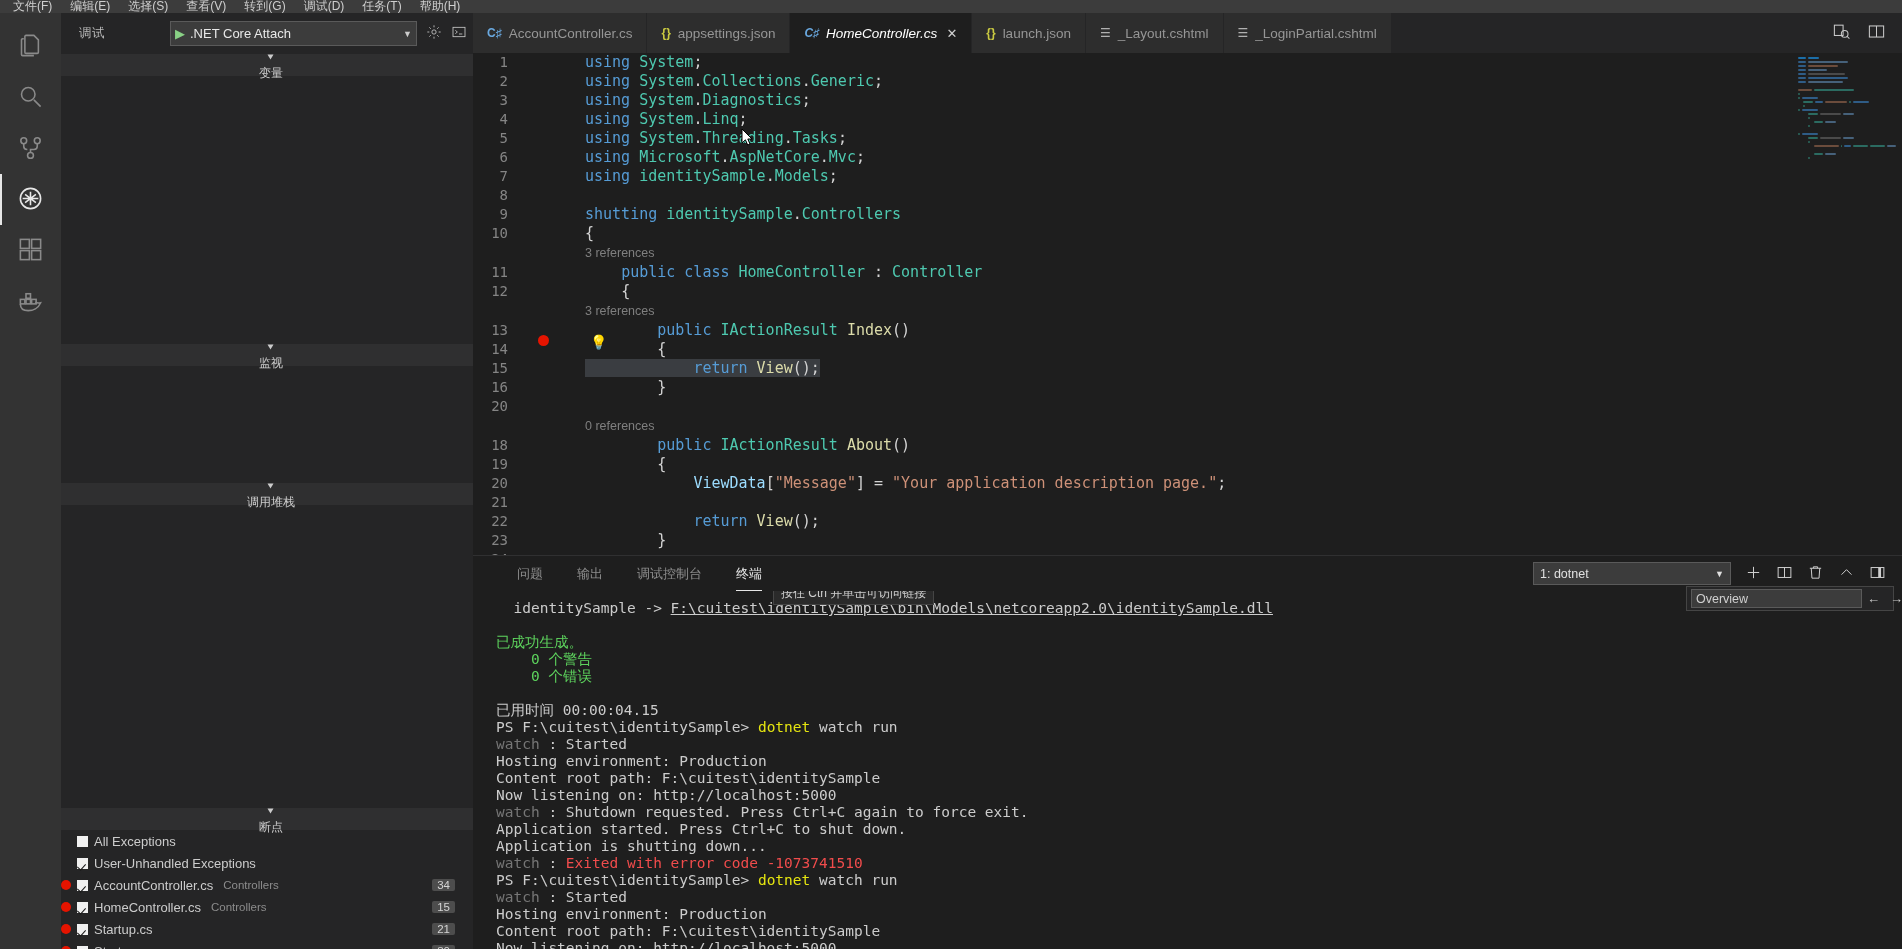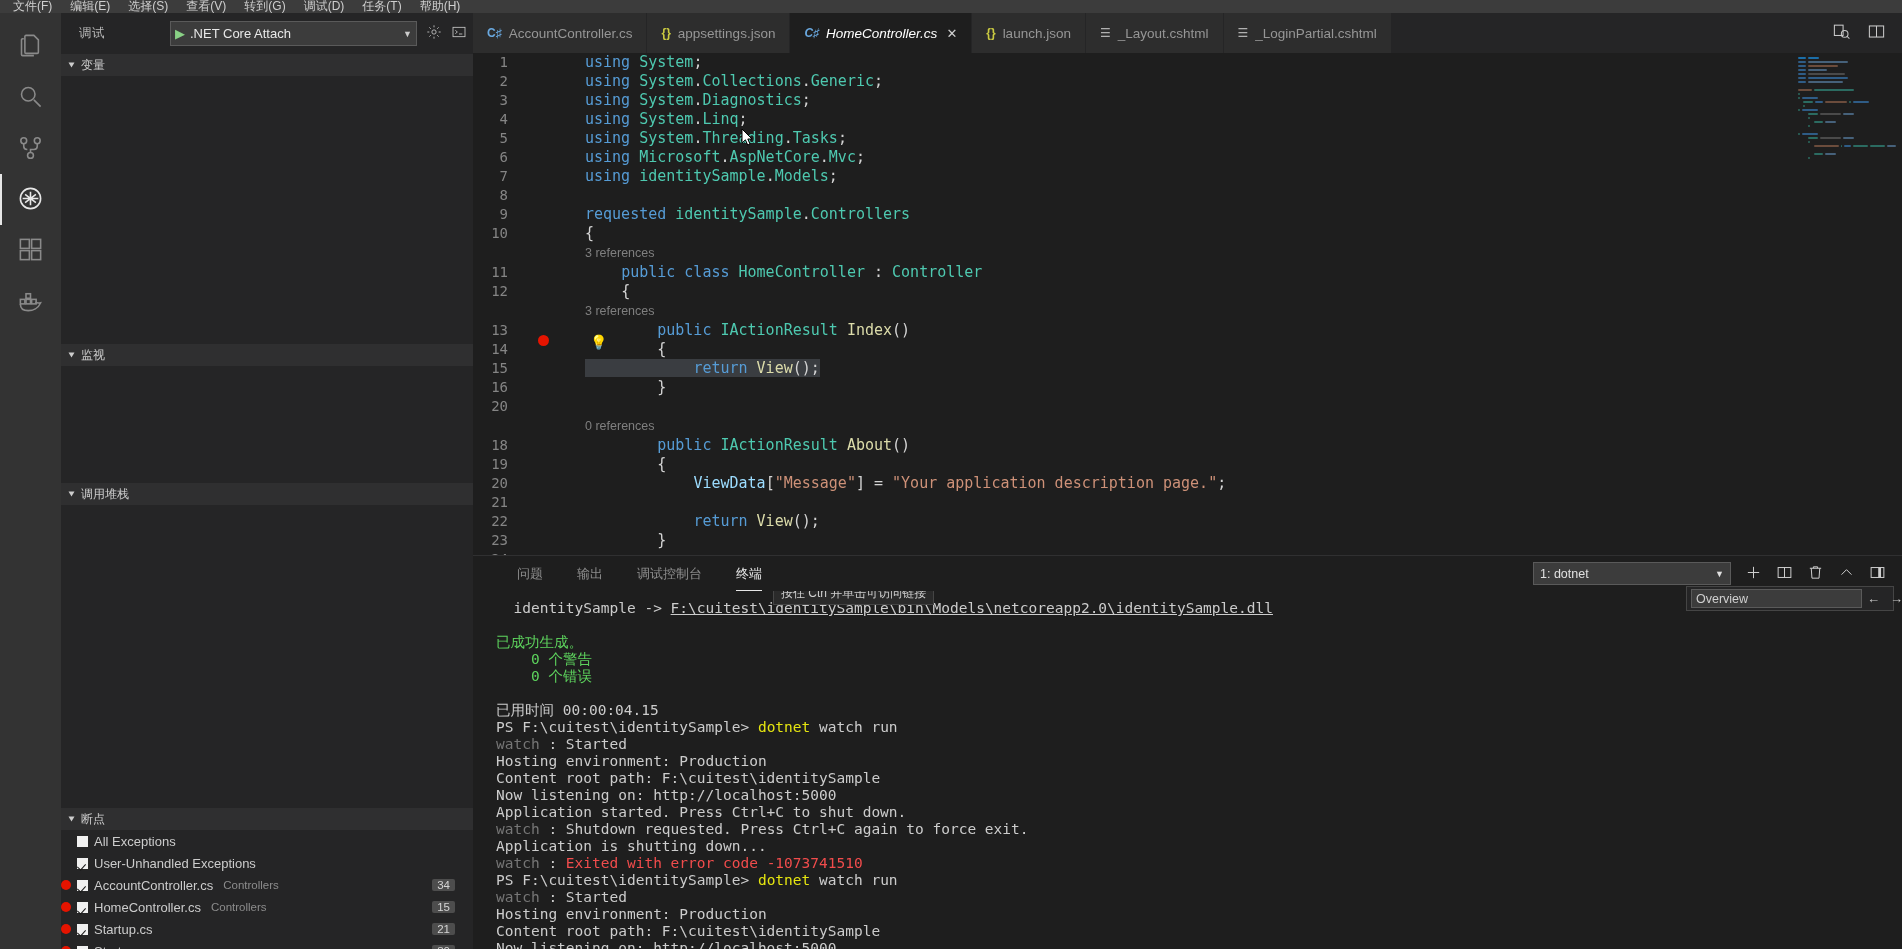--- a/index.html
+++ b/index.html
@@ -43,21 +43,21 @@
     flex:1; height:25px; background:#3c3c3c; border:1px solid #5a5a5a;
     display:flex; align-items:center; padding:0 4px; gap:5px; margin-left:56px;
   }
   #play-icon { color:#89d185; font-size:13px; line-height:1; }
   #launch-name { flex:1; font-size:13px; color:#e8e8e8; white-space:nowrap; }
   #launch-caret { color:#cccccc; font-size:9px; }
   .sb-tool svg { width:16px; height:16px; stroke:#c5c5c5; fill:none; stroke-width:1.3; }
 
   .section-head {
     height:22px; background:#2f2f30; display:flex; align-items:center;
-    padding-left:8px; gap:5px; font-size:12px; color:#cccccc; cursor:pointer;
+    padding-left:8px; gap:5px; font-size:12px; color:#cccccc; cursor:pointer;flex-direction:column;
   }
   .tw { width:0;height:0;border-left:5px solid #cccccc;border-top:3.5px solid transparent;
         border-bottom:3.5px solid transparent; transform:rotate(90deg); margin-right:2px; }
 
   #sec-vars { position:absolute; top:41px; left:0; right:0; }
   #body-vars { height:266px; }
   #sec-watch { position:absolute; top:331px; left:0; right:0; }
   #body-watch { height:117px; }
   #sec-stack { position:absolute; top:470px; left:0; right:0; }
   #body-stack { height:213px; }
@@ -427,21 +427,21 @@
       
       
     </span>
     <span class="codetxt"></span></div>
       <div class="cl">
     <span class="gutter">9</span>
     <span class="glyph">
       
       
     </span>
-    <span class="codetxt"><span class="k">requested</span><span class="pl"> </span><span class="ns">identitySample</span><span class="pl">.</span><span class="ns">Controllers</span></span></div>
+    <span class="codetxt"><span class="k">shutting</span><span class="pl"> </span><span class="ns">identitySample</span><span class="pl">.</span><span class="ns">Controllers</span></span></div>
       <div class="cl">
     <span class="gutter">10</span>
     <span class="glyph">
       
       
     </span>
     <span class="codetxt"><span class="pl">{</span></span></div>
       <div class="cl ref">
       <span class="gutter"></span><span class="glyph"></span>
       <span class="codetxt"><span class="refs">3 references</span></span></div>
@@ -710,22 +710,22 @@
         <div class="tl"><span class="t-green">已成功生成。</span></div>
         <div class="tl"><span class="t-green">    0 个警告</span></div>
         <div class="tl"><span class="t-green">    0 个错误</span></div>
         <div class="tl"><span class=""></span></div>
         <div class="tl"><span class="">已用时间 00:00:04.15</span></div>
         <div class="tl"><span class="">PS F:\cuitest\identitySample&gt; </span><span class="t-yellow">dotnet</span><span class=""> watch run</span></div>
         <div class="tl"><span class="t-dim">watch</span><span class=""> : Started</span></div>
         <div class="tl"><span class="">Hosting environment: Production</span></div>
         <div class="tl"><span class="">Content root path: F:\cuitest\identitySample</span></div>
         <div class="tl"><span class="">Now listening on: http://localhost:5000</span></div>
+        <div class="tl"><span class="t-dim">watch</span><span class=""> : Shutdown requested. Press Ctrl+C again to force exit.</span></div>
         <div class="tl"><span class="">Application started. Press Ctrl+C to shut down.</span></div>
-        <div class="tl"><span class="t-dim">watch</span><span class=""> : Shutdown requested. Press Ctrl+C again to force exit.</span></div>
         <div class="tl"><span class="">Application is shutting down...</span></div>
         <div class="tl"><span class="t-dim">watch</span><span class=""> : </span><span class="t-red">Exited with error code -1073741510</span></div>
         <div class="tl"><span class="">PS F:\cuitest\identitySample&gt; </span><span class="t-yellow">dotnet</span><span class=""> watch run</span></div>
         <div class="tl"><span class="t-dim">watch</span><span class=""> : Started</span></div>
         <div class="tl"><span class="">Hosting environment: Production</span></div>
         <div class="tl"><span class="">Content root path: F:\cuitest\identitySample</span></div>
         <div class="tl"><span class="">Now listening on: http://localhost:5000</span></div>
       </div>
   </div>
 

